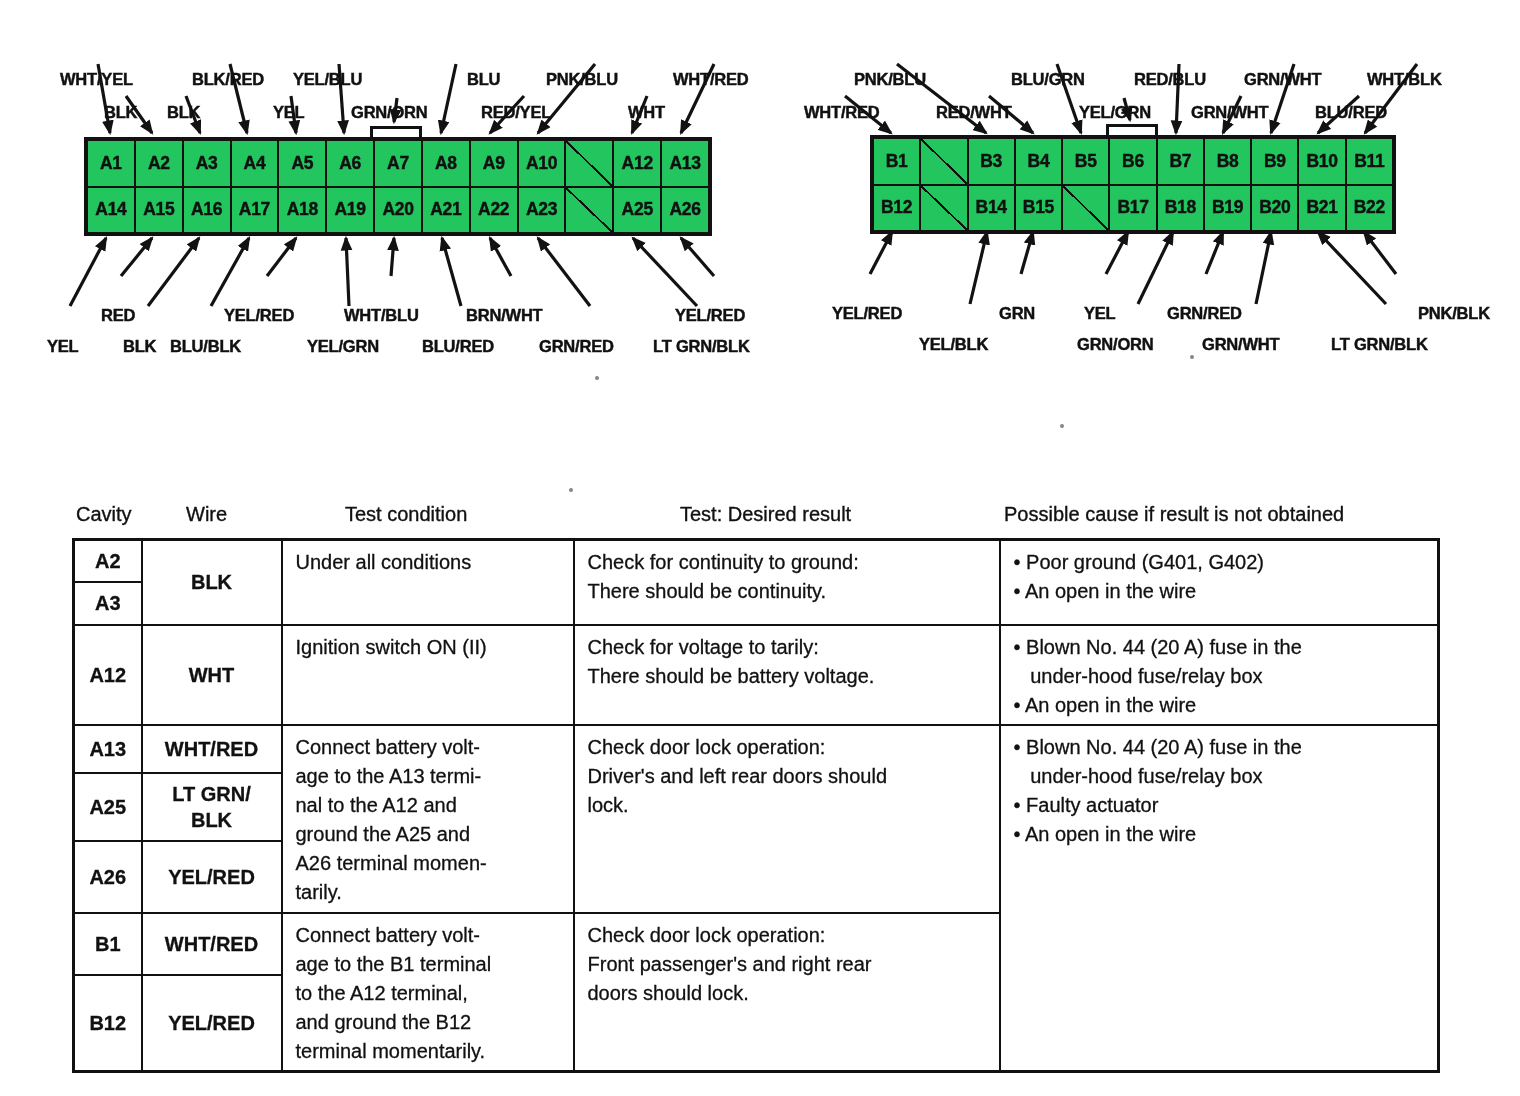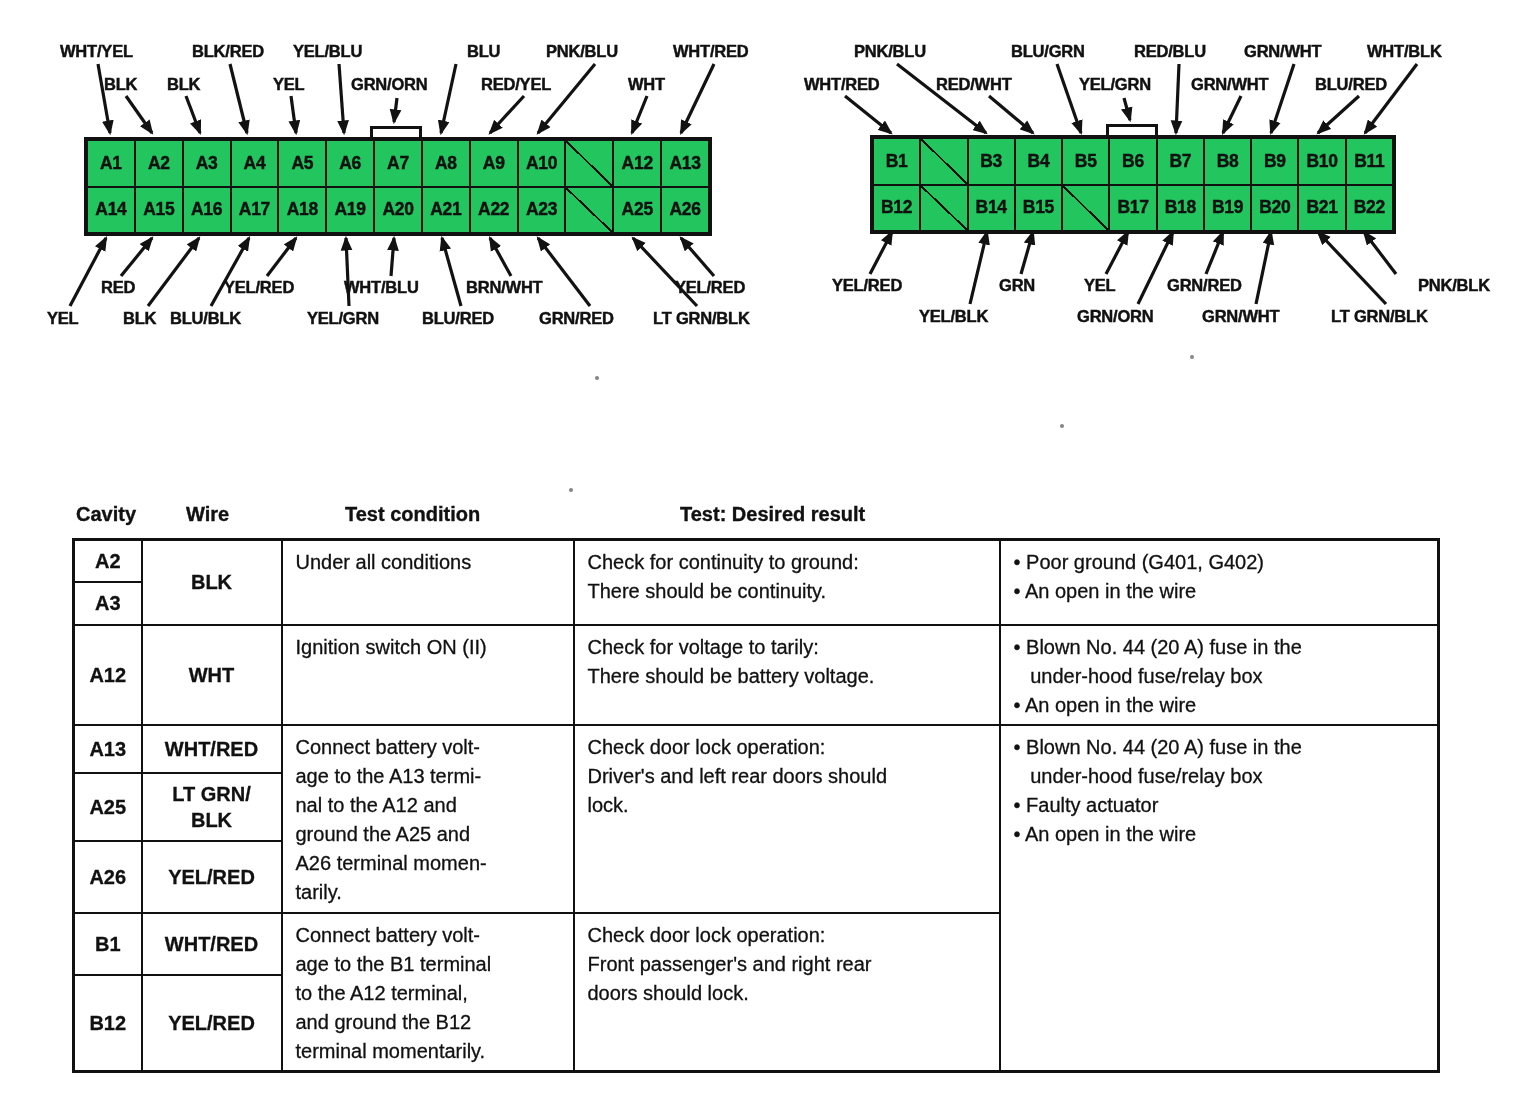--- a/index.html
+++ b/index.html
@@ -12,24 +12,24 @@
   .connector .pcell{border:1.6px solid #111;display:flex;align-items:center;justify-content:center;
         font-weight:700;font-size:17.5px;letter-spacing:-0.3px;-webkit-text-stroke:.4px #111;}
   .connector .slash{background-image:linear-gradient(to top right,
         transparent 48.6%, #111 48.6%, #111 51.6%, transparent 51.6%);}
   #conn-a{left:84px;top:137px;width:622px;height:93px;grid-template-columns:repeat(13,1fr);grid-template-rows:1fr 1fr;}
   #conn-b{left:870px;top:135px;width:520px;height:93px;grid-template-columns:repeat(11,1fr);grid-template-rows:1fr 1fr;}
   .tab{position:absolute;height:12px;width:46px;border:3px solid #111;border-bottom:none;background:#fff;z-index:2;}
   #tab-a{left:370px;top:126px;}
   #tab-b{left:1106px;top:124px;}
   .wl{position:absolute;font-weight:700;font-size:16.5px;white-space:nowrap;z-index:3;
-      -webkit-text-stroke:.45px #111;letter-spacing:-0.2px;}
+      -webkit-text-stroke:.45px #111;letter-spacing:-0.2px;margin-top:28px;}
   
   .doc-title{position:absolute;left:76px;top:447px;font-size:20px;font-weight:700;-webkit-text-stroke:.35px #111;}
-  .th{position:absolute;top:503px;font-size:20px;font-weight:700;-webkit-text-stroke:.35px #111;white-space:nowrap;}
+  .th{position:absolute;top:503px;font-size:20px;font-weight:400;-webkit-text-stroke:.35px #111;white-space:nowrap;}
   #spec-table{position:absolute;left:72px;top:538px;width:1365px;border-collapse:collapse;
       table-layout:fixed;border:3.5px solid #111;}
   #spec-table td{border:2px solid #111;font-size:20px;line-height:29px;vertical-align:top;
       padding:7px 12px 4px 13px;white-space:pre-wrap;-webkit-text-stroke:.3px #111;}
   #spec-table td.cav, #spec-table td.wire{text-align:center;vertical-align:middle;
       font-weight:700;padding:2px;white-space:pre-line;line-height:26px;}
   .speck{position:absolute;width:4px;height:4px;background:#444;border-radius:50%;opacity:.65;}
 </style>
 </head>
 <body>
@@ -197,20 +197,21 @@
   <div class="speck" style="left:595px;top:376px"></div>
   <div class="speck" style="left:569px;top:488px"></div>
   <div class="speck" style="left:1060px;top:424px"></div>
   <div class="speck" style="left:1190px;top:355px"></div>
 
 
   <span class="th" style="left:76px">Cavity</span>
   <span class="th" style="left:186px">Wire</span>
   <span class="th" style="left:345px">Test condition</span>
   <span class="th" style="left:680px">Test: Desired result</span>
+  <span class="th" style="left:1004px">Possible cause if result is not obtained</span>
 
   <table id="spec-table">
     <colgroup>
       <col style="width:68px">
         <col style="width:140px">
         <col style="width:292px">
       <col style="width:426px">
         <col style="width:439px">
     </colgroup>
     <tbody>

